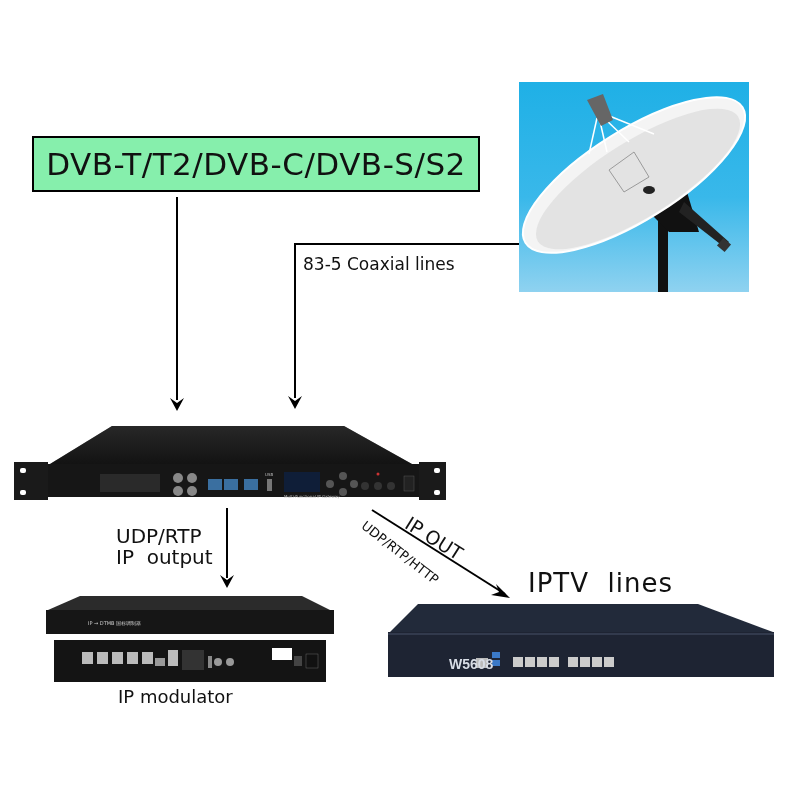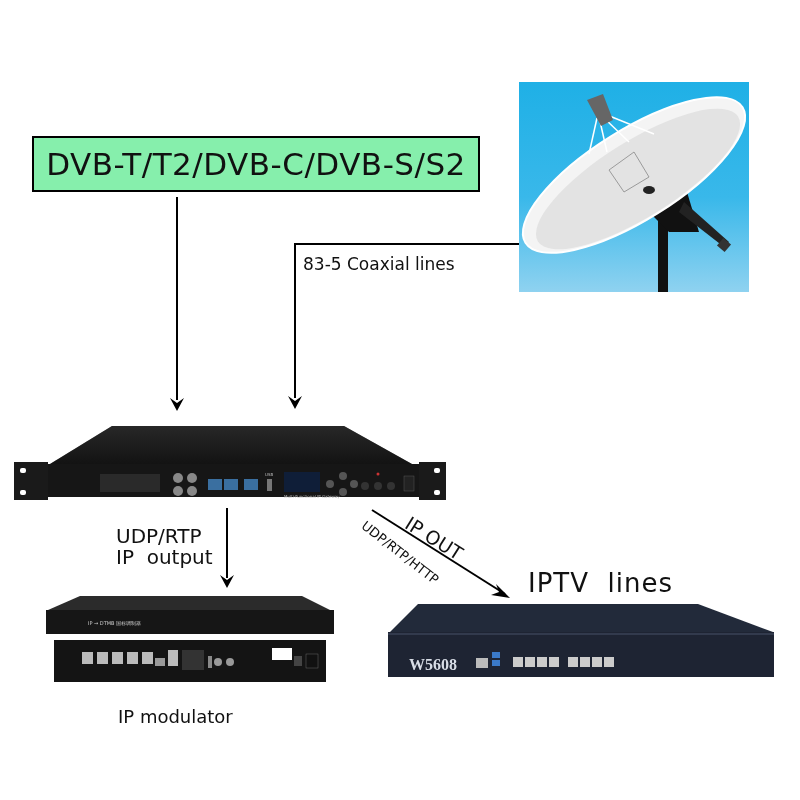--- a/index.html
+++ b/index.html
@@ -9,26 +9,26 @@
     left:32px; top:136px; width:448px; height:56px;
     border:2px solid #000; box-sizing:border-box; background:#86efac;
     display:flex; align-items:center; justify-content:center;
     font-family:"DejaVu Sans", sans-serif; font-size:31px; color:#111; letter-spacing:0.5px;
   }
   .coax-label { left:303px; top:254px; font-family:"DejaVu Sans", sans-serif; font-size:17px; color:#111; }
   .udp-label { left:104px; top:526px; font-family:"DejaVu Sans", sans-serif; font-size:20px; line-height:21px; color:#111; white-space:pre;margin-left:12px; }
   .ipout-label { left:413px; top:512px; font-family:"DejaVu Sans", sans-serif; font-size:19px; color:#111; transform:rotate(32deg); transform-origin:left top; white-space:nowrap; }
   .udp2-label { left:368px; top:518px; font-family:"DejaVu Sans", sans-serif; font-size:13px; color:#111; transform:rotate(38deg); transform-origin:left top; white-space:nowrap; }
   .iptv-label { left:528px; top:568px; font-family:"DejaVu Sans", sans-serif; font-size:26px; color:#111; letter-spacing:1px; white-space:pre; }
-  .ipmod-label { left:118px; top:706px; font-family:"DejaVu Sans", sans-serif; font-size:18px; color:#111; }
+  .ipmod-label { left:118px; top:686px; font-family:"DejaVu Sans", sans-serif; font-size:18px; color:#111; }
 
   .dish-panel { left:519px; top:82px; width:230px; height:210px; background:linear-gradient(#1fb0e6 0%, #39b8ea 55%, #8fd2f0 100%); overflow:hidden; }
 
   .small-txt { font-family:"DejaVu Sans", sans-serif; font-size:4px; color:#bbb; position:absolute; white-space:nowrap; }
-  .model-txt { font-family:Liberation Serif, serif; font-size:16px; font-weight:bold; color:#d8dde6; position:absolute; }
+  .model-txt { font-family:Liberation Sans, sans-serif; font-size:14px; font-weight:bold; color:#d8dde6; position:absolute;margin-left:40px; }
 </style>
 </head>
 <body>
 
 <svg class="abs" style="left:0;top:0" width="800" height="800" viewBox="0 0 800 800">
   <defs>
     <marker id="ah" markerWidth="10" markerHeight="12" refX="5" refY="11" orient="auto" markerUnits="userSpaceOnUse">
       <path d="M0,0 L5,11 L10,0 L5,5 Z" fill="#000"></path>
     </marker>
   </defs>

